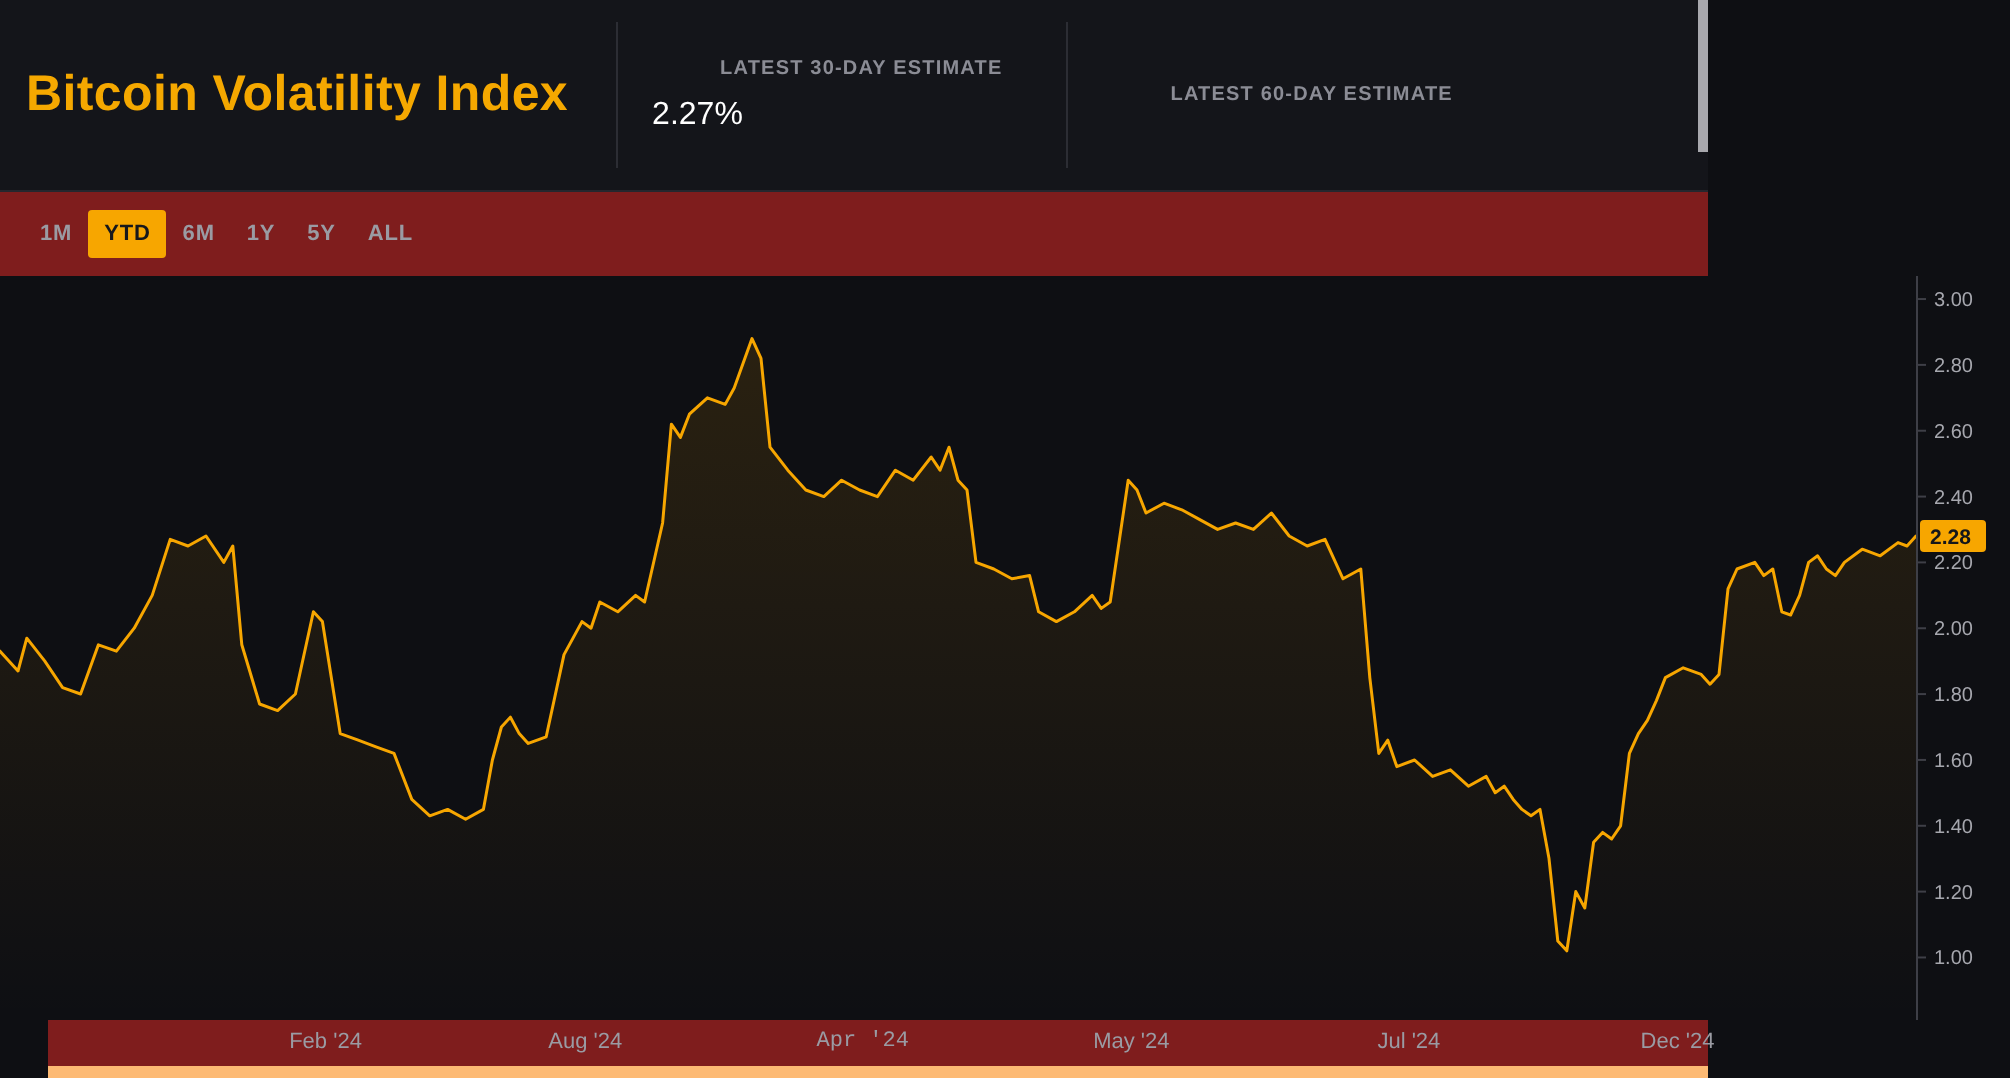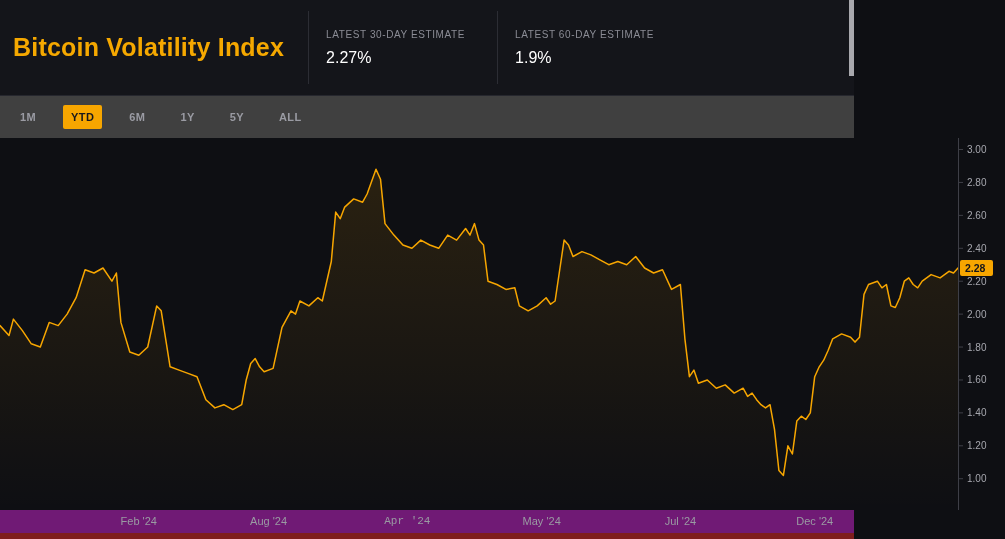--- a/index.html
+++ b/index.html
@@ -8,60 +8,59 @@
 
   .app { width:854px; height:539px; display:flex; flex-direction:column; }
 
   
   .header { position:relative; height:96px; flex:0 0 96px; background:#14151a;
             border-bottom:1px solid #26272e; display:flex; align-items:stretch; }
   .title { display:flex; align-items:center; padding:0 24px 0 13px;
            font-size:25px; font-weight:600; color:#f5a800; letter-spacing:.2px; }
   .vdiv { width:1px; background:#2c2d34; margin:11px 0; }
   .stat { display:flex; flex-direction:column; justify-content:center; gap:9px; padding:0 32px 0 17px; }
-  .stat-label { font-size:10px; font-weight:400; letter-spacing:.6px; color:#8b8c95; }
+  .stat-label { font-size:10px; font-weight:700; letter-spacing:.6px; color:#8b8c95;margin-left:34px; }
   .stat-value { font-size:16px; color:#ffffff; }
   .scroll-thumb { position:absolute; top:0; right:0; width:5px; height:76px; background:#a8a8ad; }
 
   
-  .tabs { height:42px; flex:0 0 42px; display:flex; align-items:center; gap:19px;
-          padding:0 12px; background:#404040; }
+  .tabs { height:42px; flex:0 0 42px; display:flex; align-items:center; gap:0;
+          padding:0 12px; background:#7f1d1d; }
   .tab { font-family:inherit; font-size:11px; font-weight:700; letter-spacing:.4px;
          color:#9a9ba3; background:transparent; border:none; padding:6px 8px;
          border-radius:2px; cursor:pointer; }
   .tab.active { background:#f7a600; color:#17181c; }
 
   
   .chart-area { position:relative; height:372px; flex:0 0 372px; background:#0e0f13; }
   .chart-area svg { display:block; }
   .ytick-label { font-size:10px; fill:#a6a7ae; }
   .badge-label { font-size:10.5px; font-weight:700; fill:#15161a; }
 
   
-  .x-axis { position:relative; height:29px; flex:0 0 29px; background:#701a75;
-            border-bottom:6px solid #7f1d1d; }
+  .x-axis { position:relative; height:29px; flex:0 0 29px; background:#7f1d1d;
+            border-bottom:6px solid #fdba74;margin-left:24px; }
   .x-label { position:absolute; top:5px; transform:translateX(-50%);
              font-size:11px; color:#9a9ba3; white-space:nowrap; }
 </style>
 </head>
 <body>
 
 <div class="app">
 
   <header class="header">
     <h1 class="title">Bitcoin Volatility Index</h1>
     <div class="vdiv"></div>
     <div class="stat">
       <div class="stat-label">LATEST 30-DAY ESTIMATE</div>
       <div class="stat-value">2.27%</div>
     </div>
     <div class="vdiv"></div>
     <div class="stat">
       <div class="stat-label">LATEST 60-DAY ESTIMATE</div>
-      <div class="stat-value">1.9%</div>
     </div>
     <div class="scroll-thumb"></div>
   </header>
 
   <nav class="tabs">
       <button class="tab">1M</button>
       <button class="tab active">YTD</button>
       <button class="tab">6M</button>
       <button class="tab">1Y</button>
       <button class="tab">5Y</button>

